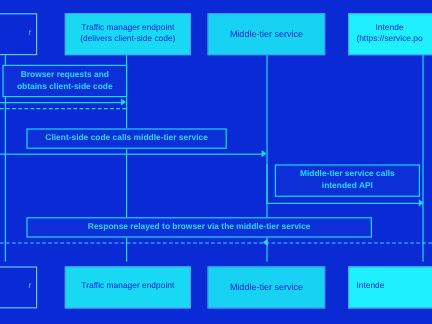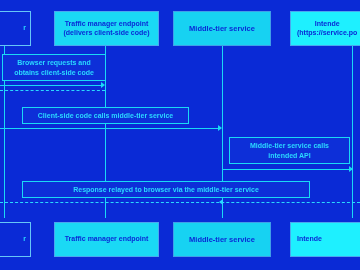--- a/index.html
+++ b/index.html
@@ -10,21 +10,21 @@
     position:relative;
   }
   #diagram{position:absolute;inset:0;}
 
   
   .actor{
     position:absolute;
     box-sizing:border-box;
     display:flex;align-items:center;justify-content:center;
     text-align:center;
-    font-weight:bold;
+    font-weight:normal;
     line-height:1.25;
     white-space:pre;
   }
   .actor.dark{
     background:#0a2ad6;
     border:1px solid #66c6f7;
     color:#2ad9ff;
   }
   .actor.cyan{
     background:#1ad9f5;

